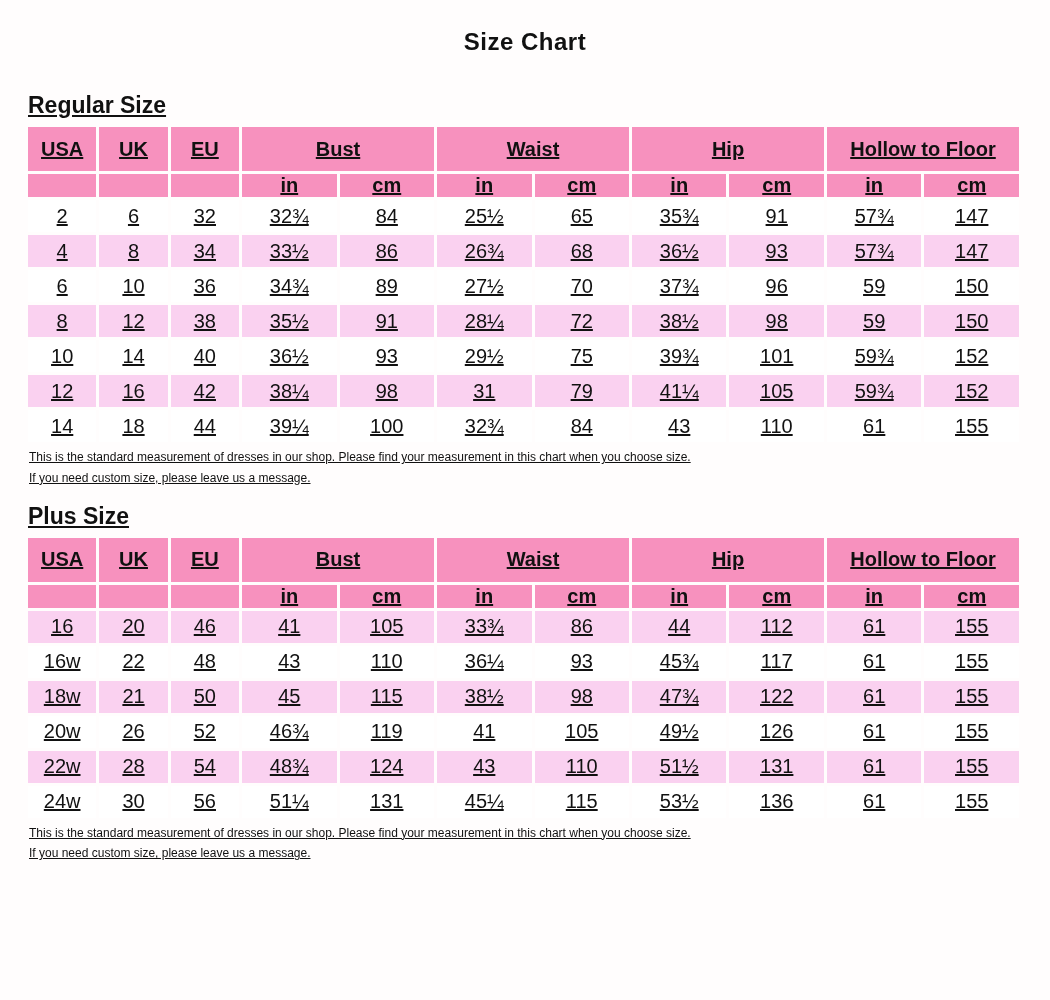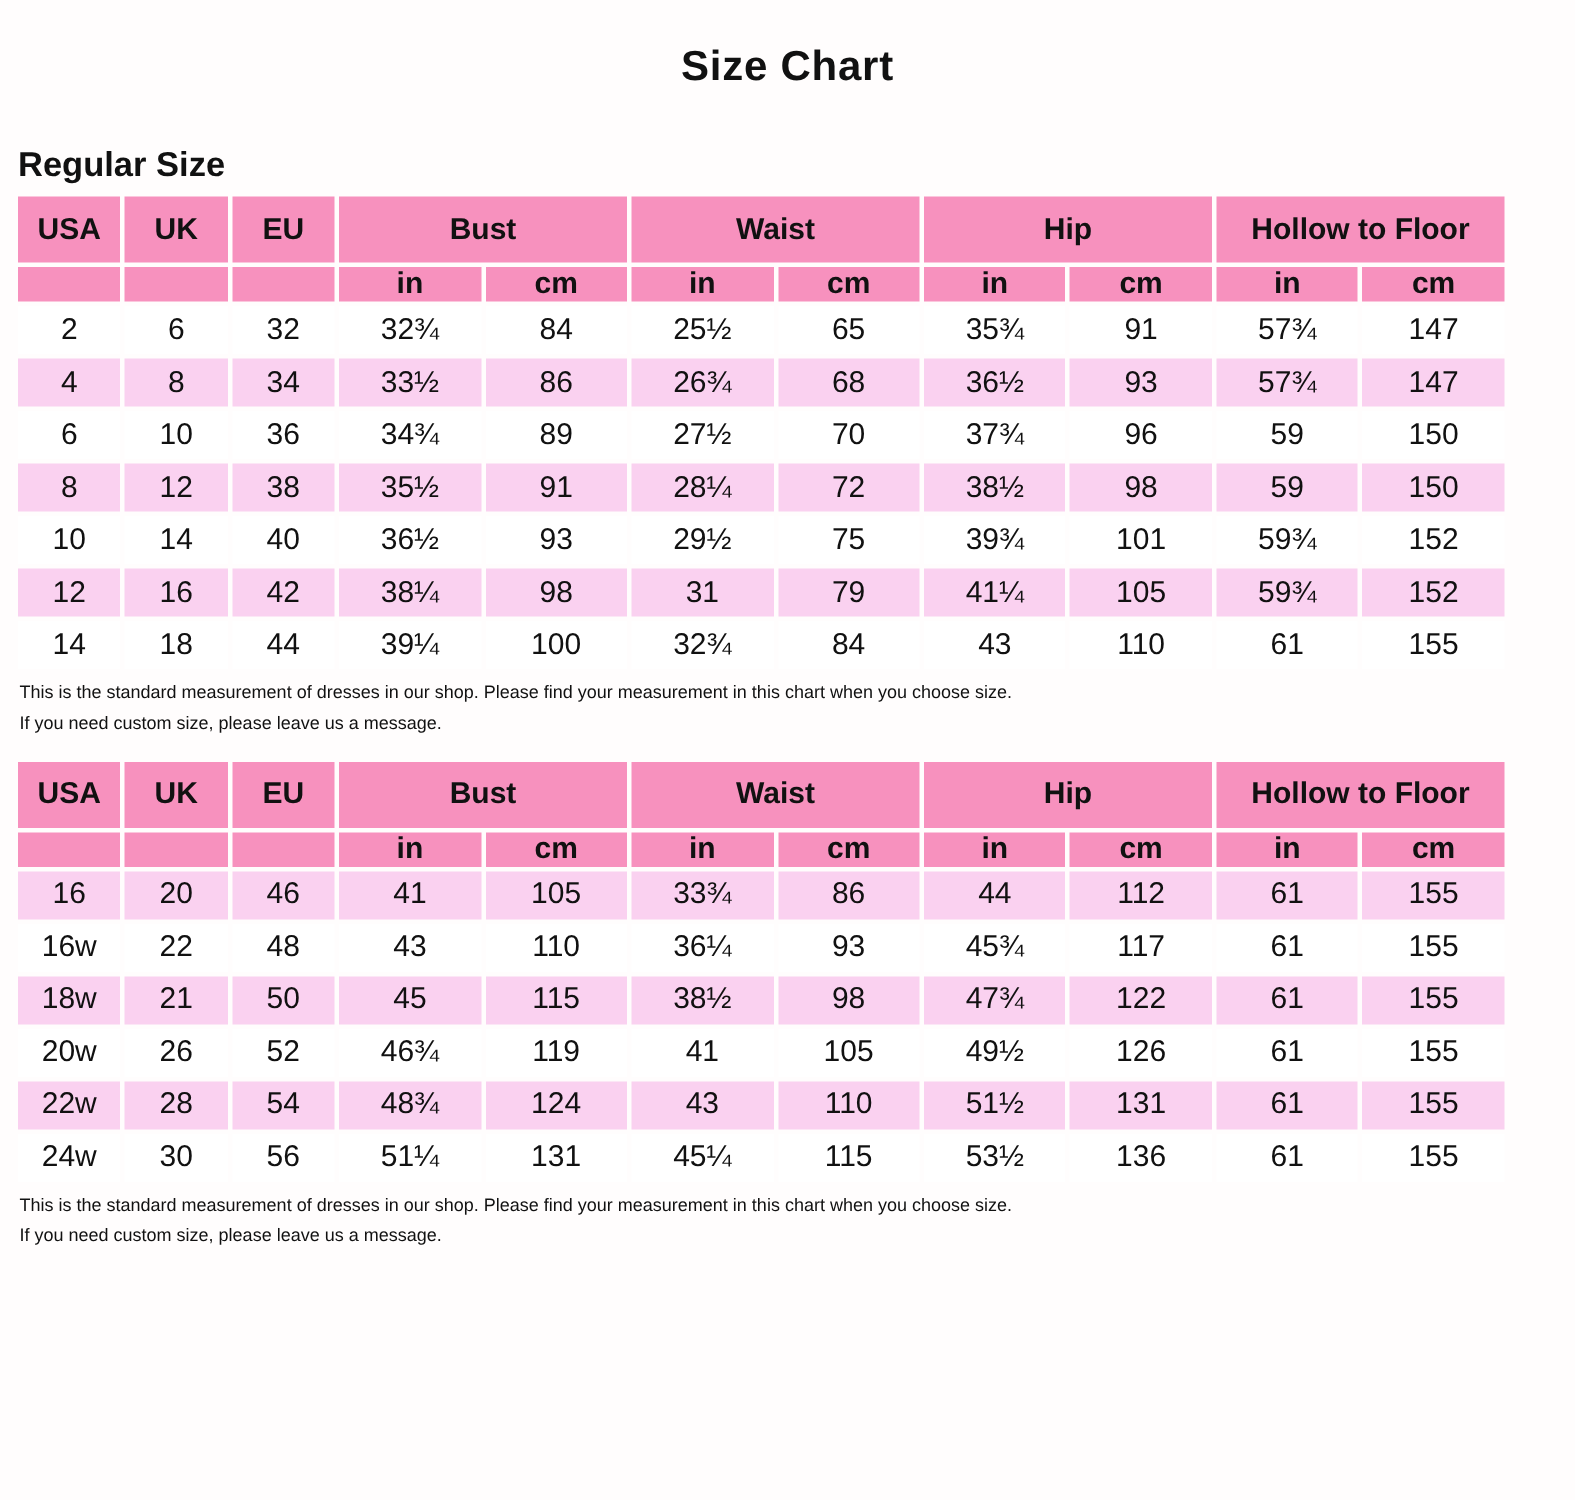--- a/index.html
+++ b/index.html
@@ -13,24 +13,24 @@
   html, body {
     margin: 0;
     padding: 0;
     width: 1050px;
     height: 1000px;
     background: var(--page-bg);
     color: var(--text-color);
     font-family: "Liberation Sans", sans-serif;
     overflow: hidden;
   }
-  .container { padding: 0 12px; }
+  .container { padding: 0 28px; text-decoration: underline; }
   .page-title {
     text-align: center;
-    font-size: 28px;
+    font-size: 24px;
     font-weight: bold;
     margin: 0;
     padding: 28px 0 20px 0;
     letter-spacing: 0.5px;
   }
   .section-heading {
     font-size: 23px;
     font-weight: bold;
     margin: 16px 0 5px 0;
   }
@@ -212,20 +212,21 @@
             <td>61</td>
             <td>155</td>
           </tr>
         </tbody>
     </table>
     <div class="note">This is the standard measurement of dresses in our shop. Please find your measurement in this chart when you choose size.</div>
     <div class="note">If you need custom size, please leave us a message.</div>
   </div>
 
   <div class="section">
+    <h2 class="section-heading">Plus Size</h2>
     <table class="size-table" id="plus-table">
       <colgroup>
         <col class="c-narrow">
           <col class="c-narrow">
           <col class="c-narrow">
         <col class="c-wide">
           <col class="c-wide">
           <col class="c-wide">
           <col class="c-wide">
         <col class="c-wide">

